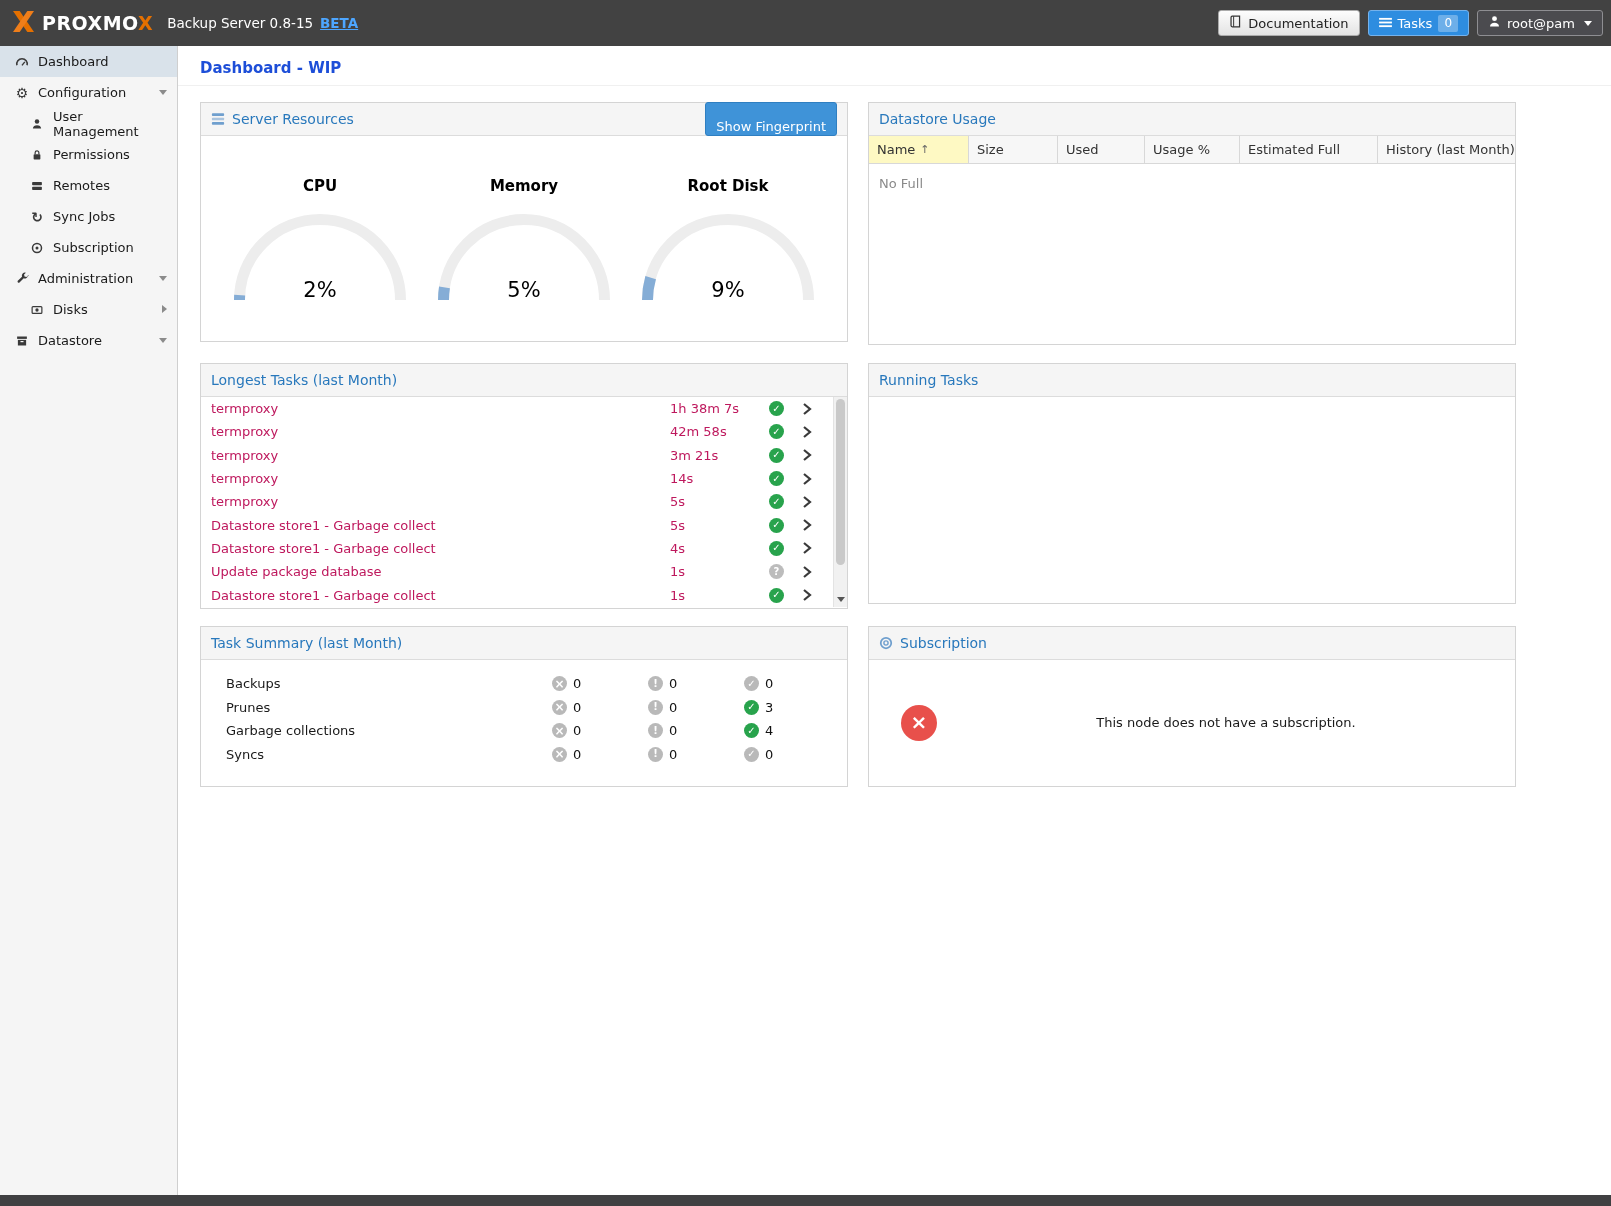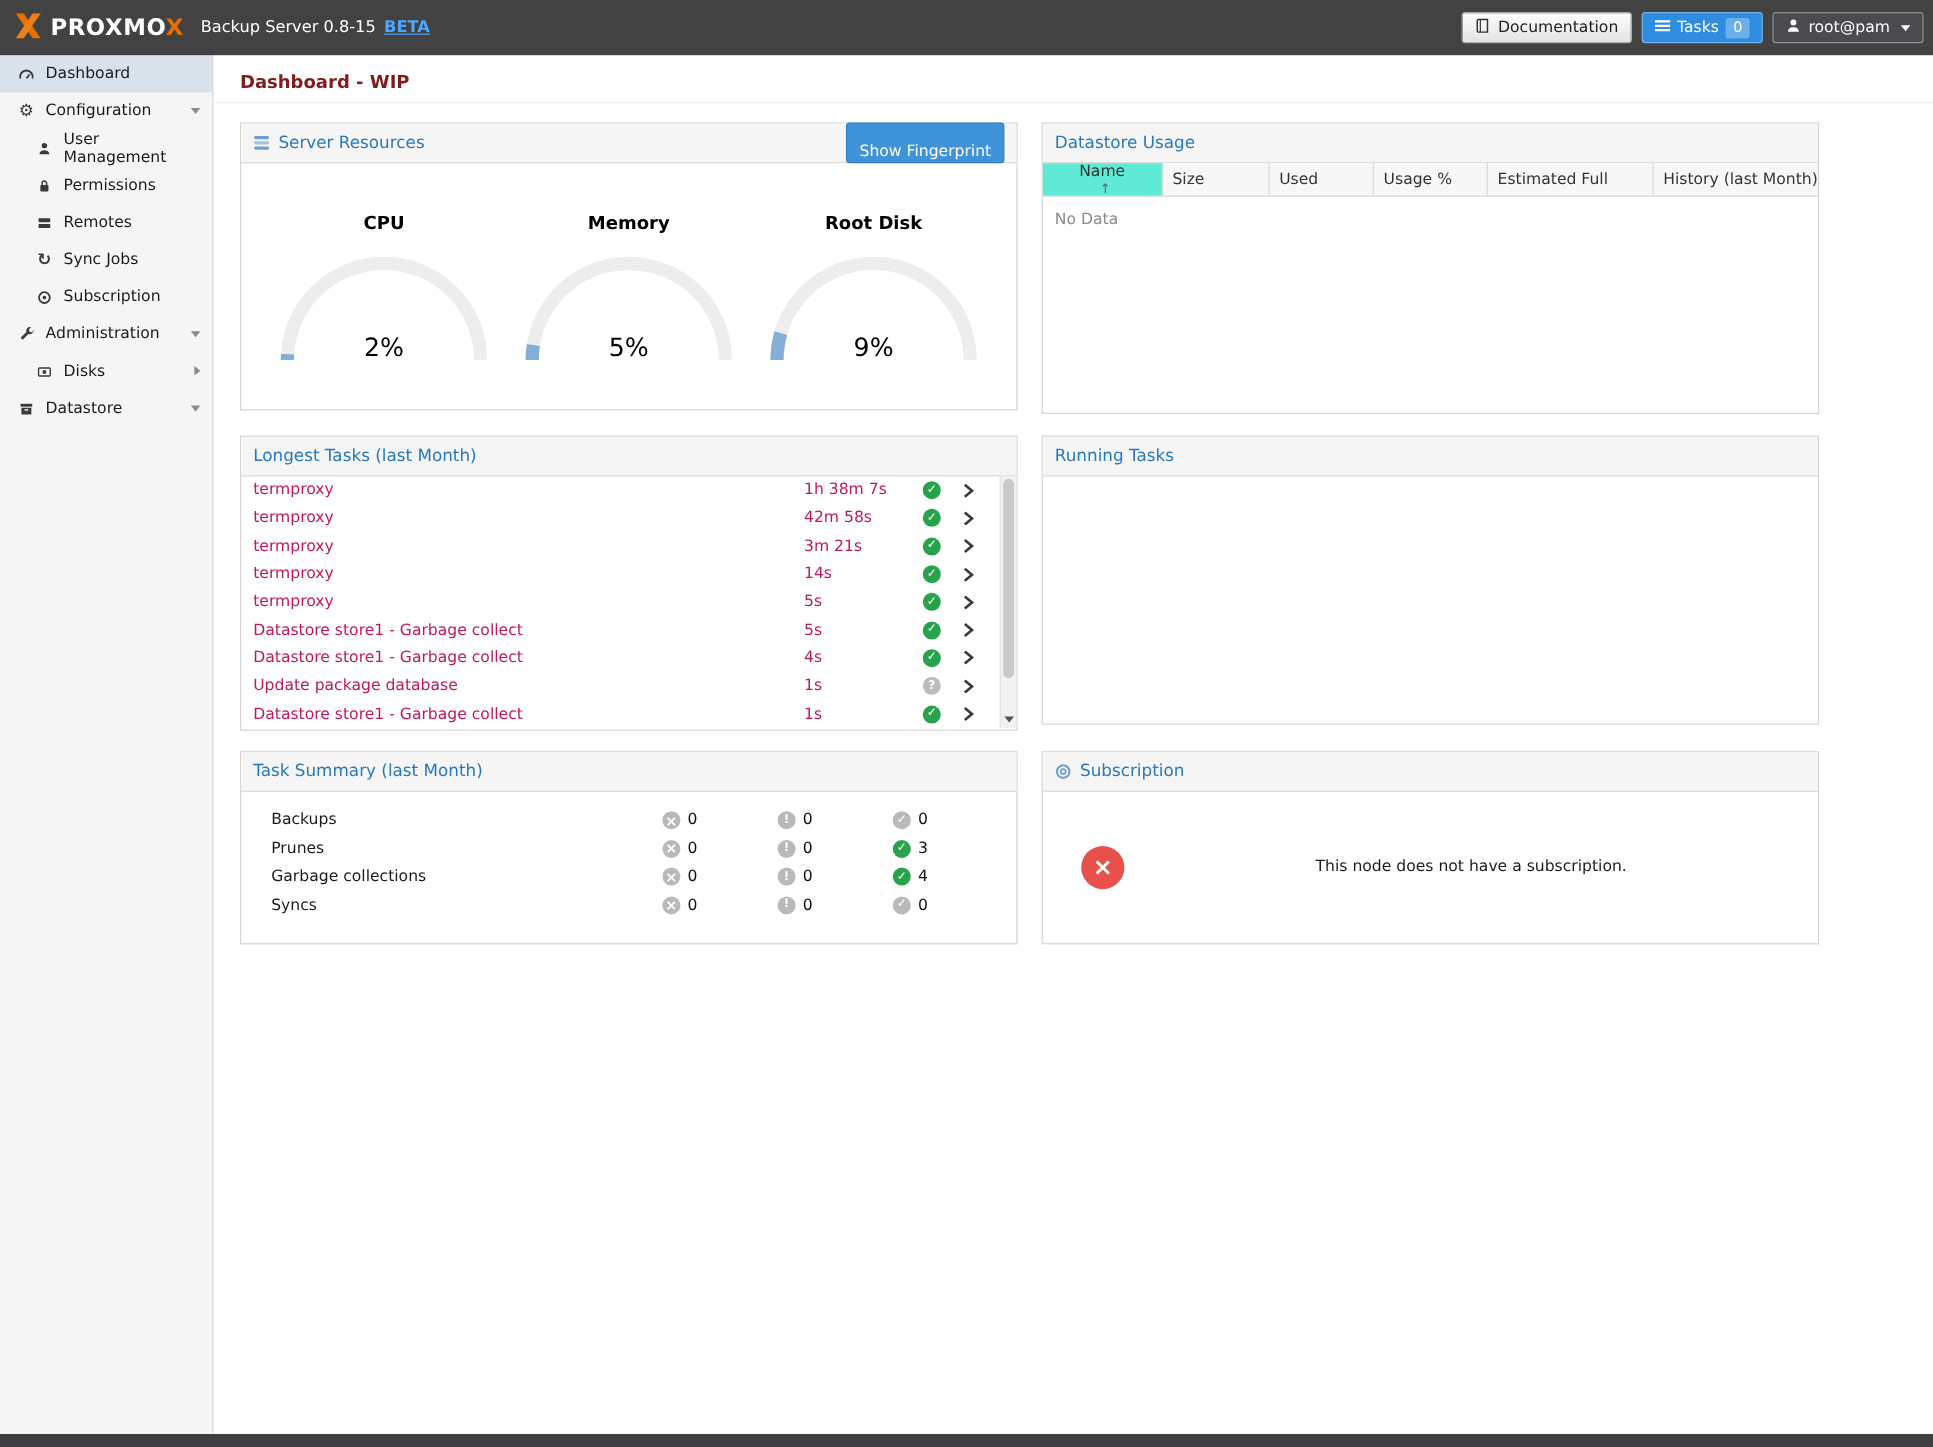--- a/index.html
+++ b/index.html
@@ -33,21 +33,21 @@
   .nav-item.child{padding-left:27px;}
   .nico{width:20px;margin-right:6px;display:inline-flex;justify-content:center;align-items:center;
         color:#3a3a3a;font-size:14px;flex:none;}
   .nico svg{display:block;}
   .expander{position:absolute;right:10px;top:13px;width:0;height:0;}
   .expander.down{border-left:4.5px solid transparent;border-right:4.5px solid transparent;border-top:5.5px solid #8b8b8b;}
   .expander.right{border-top:4.5px solid transparent;border-bottom:4.5px solid transparent;border-left:5.5px solid #8b8b8b;top:11px;}
 
   
   .main{position:absolute;left:178px;top:46px;right:0;bottom:11px;background:#fff;overflow:hidden;}
-  .page-title{padding:13px 0 8px 22px;color:#7f1d1d;font-size:15px;font-weight:bold;
+  .page-title{padding:13px 0 8px 22px;color:#1d4ed8;font-size:15px;font-weight:bold;
               border-bottom:1px solid #f0f0f0;}
   .bottom-strip{position:absolute;left:0;right:0;bottom:0;height:11px;background:#404042;}
 
   .panel{position:absolute;border:1px solid #d4d4d4;background:#fff;box-sizing:border-box;}
   .panel-header{height:33px;background:#f5f5f5;border-bottom:1px solid #dcdcdc;display:flex;
                 align-items:center;padding:0 10px;box-sizing:border-box;}
   .panel-title{color:#2878bc;font-size:14px;}
   .ph-icon{display:inline-flex;margin-right:7px;}
   .btn-blue{margin-left:auto;background:#3f93d8;border:1px solid #2f7fc1;color:#fff;font-size:13px;
             border-radius:3px;height:24px;padding:16px 10px;cursor:pointer;font-family:inherit;}
@@ -59,21 +59,21 @@
   .gauge svg{display:block;margin:0 auto;}
   .gauge-track{fill:none;stroke:#ededed;stroke-width:11;}
   .gauge-value{fill:none;stroke:#85add6;stroke-width:11;}
   .gauge-pct{position:absolute;bottom:4px;left:0;right:0;text-align:center;font-size:21px;color:#000;}
 
   
   .du-cols{display:flex;height:27px;background:#f7f7f7;border-bottom:1px solid #d8d8d8;color:#333;}
   .du-col{display:flex;align-items:center;padding:0 8px;border-right:1px solid #d8d8d8;box-sizing:border-box;
           cursor:pointer;white-space:nowrap;overflow:hidden;}
   .du-col.last{flex:1;border-right:none;}
-  .du-col.sorted{background:#5eead4;flex-direction:column;}
+  .du-col.sorted{background:#fef9c3;}
   .sort-arrow{margin-left:5px;font-size:11px;color:#666;}
   .empty-text{padding:12px 10px;color:#8a8a8a;}
   .empty-text.dark{color:#555;}
 
   
   .lt-body{position:relative;height:210px;overflow:hidden;}
   .lt-rows{margin-right:15px;}
   .lt-row{height:23.3px;display:flex;align-items:center;padding-left:10px;cursor:pointer;color:#be185d;}
   .lt-name{width:459px;white-space:nowrap;overflow:hidden;box-sizing:border-box;}
   .lt-dur{width:99px;}
@@ -313,21 +313,21 @@
       <div class="du-col" style="width:95px;">
         <span>Usage %</span>
       </div>
       <div class="du-col" style="width:138px;">
         <span>Estimated Full</span>
       </div>
       <div class="du-col last">
         <span>History (last Month)</span>
       </div>
     </div>
-    <div class="empty-text">No Data</div>
+    <div class="empty-text">No Full</div>
   </section>
 
   <section class="panel" style="left:22px;top:317px;width:648px;height:246px;">
     <div class="panel-header">
       <span class="panel-title">Longest Tasks (last Month)</span>
     </div>
     <div class="lt-body">
       <div class="lt-rows">
         <div class="lt-row">
           <span class="lt-name">termproxy</span>

